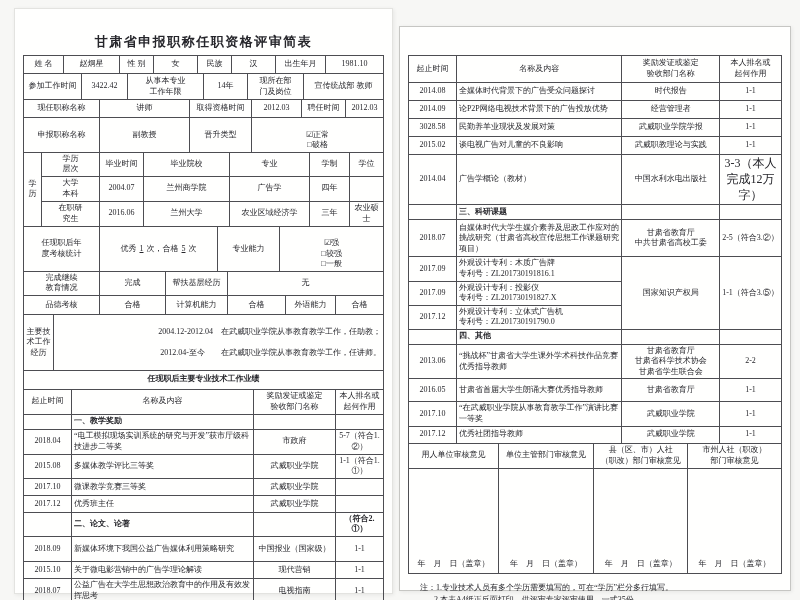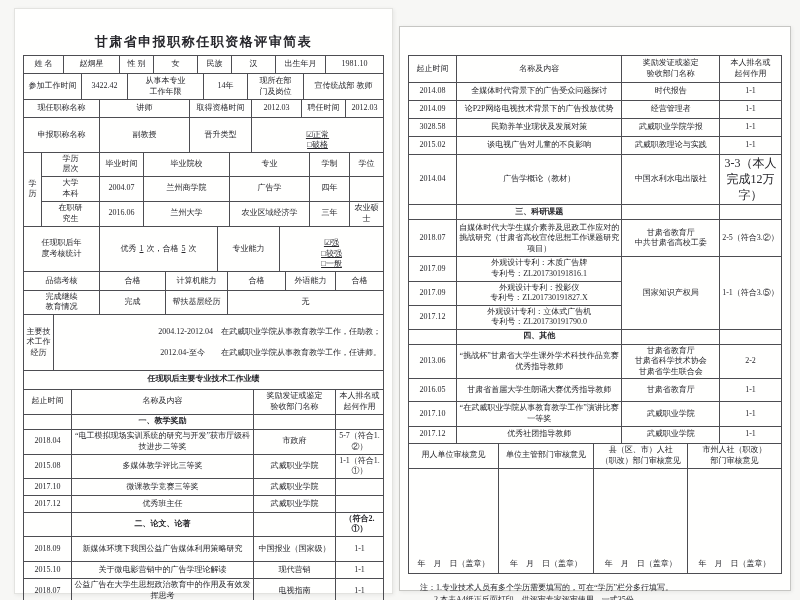--- a/index.html
+++ b/index.html
@@ -14,34 +14,34 @@
   #page2{left:399px;top:26px;width:390px;height:563px;border:1px solid #c6c6c3;box-shadow:1px 1px 4px rgba(0,0,0,.07);}
   .doc-title{text-align:center;font-weight:bold;font-size:13px;letter-spacing:1.5px;margin-top:24px;}
   .tblwrap{padding:0 8px;}
   table{border-collapse:collapse;table-layout:fixed;margin:-1px auto 0 auto;}
   table.first{margin-top:4px;}
   td{
     border:1px solid #4d4d52;font-size:8px;line-height:1.32;
     padding:1px 2px;text-align:center;vertical-align:middle;
     white-space:pre-line;overflow:hidden;word-break:break-all;
   }
-  td.lft{text-align:center;}
+  td.lft{text-align:left;}
   tr.sec td{font-weight:bold;}
   .u{text-decoration:underline;padding:0 3px;}
   .hdr td{font-size:8px;}
   
   tr.h14 td{height:12px} tr.h16 td{height:14px} tr.h17 td{height:15px}
   tr.h18 td{height:16px} tr.h20 td{height:18px} tr.h22 td{height:20px}
   tr.h24 td{height:22px} tr.h25 td{height:23px} tr.h26 td{height:24px}
   tr.h30 td{height:28px} tr.h36 td{height:34px} tr.h48 td{height:46px}
   .career-cell{text-align:right;padding-left:6px;}
   .sig-box{height:100px;display:flex;align-items:flex-end;justify-content:center;padding-bottom:2px;}
   .notes{font-size:8px;margin:8px 10px 0 12px;line-height:1.5;}
   .notes div:nth-child(2){padding-left:14px;}
-  .gapped span{margin:0 6px;text-decoration:underline;}
+  .gapped span{margin:0 6px;}
 </style>
 </head>
 <body>
 
 <div class="page" id="page1">
   <div class="doc-title">甘肃省申报职称任职资格评审简表</div>
   <div class="tblwrap">
 
     <table class="first">
       <colgroup>
@@ -194,56 +194,56 @@
         </td>
       </tr>
     </tbody>
       </table>
 
     <table>
       <colgroup>
           <col style="width:76px">
           <col style="width:66px">
           <col style="width:62px">
+          <col style="width:156px">
+        </colgroup>
+      <tbody>
+          <tr class="h22">
+        <td>完成继续
+教育情况</td>
+        <td>完成</td>
+        <td>帮扶基层经历</td>
+        <td>无</td>
+      </tr>
+    </tbody>
+      </table>
+
+    <table>
+      <colgroup>
+          <col style="width:76px">
+          <col style="width:66px">
+          <col style="width:62px">
           <col style="width:58px">
           <col style="width:50px">
           <col style="width:48px">
         </colgroup>
       <tbody>
           <tr class="h18">
         <td>品德考核</td>
         <td>合格</td>
         <td>计算机能力</td>
         <td>合格</td>
         <td>外语能力</td>
         <td>合格</td>
       </tr>
     </tbody>
       </table>
 
     <table>
       <colgroup>
-          <col style="width:76px">
-          <col style="width:66px">
-          <col style="width:62px">
-          <col style="width:156px">
-        </colgroup>
-      <tbody>
-          <tr class="h22">
-        <td>完成继续
-教育情况</td>
-        <td>完成</td>
-        <td>帮扶基层经历</td>
-        <td>无</td>
-      </tr>
-    </tbody>
-      </table>
-
-    <table>
-      <colgroup>
           <col style="width:30px">
           <col style="width:330px">
         </colgroup>
       <tbody>
           <tr class="h48">
         <td>主要技术工作经历</td>
         <td class="career-cell">
           <div>2004.12-2012.04　在武威职业学院从事教育教学工作，任助教；</div>
           <div>2012.04-至今　　在武威职业学院从事教育教学工作，任讲师。</div>
         </td>

